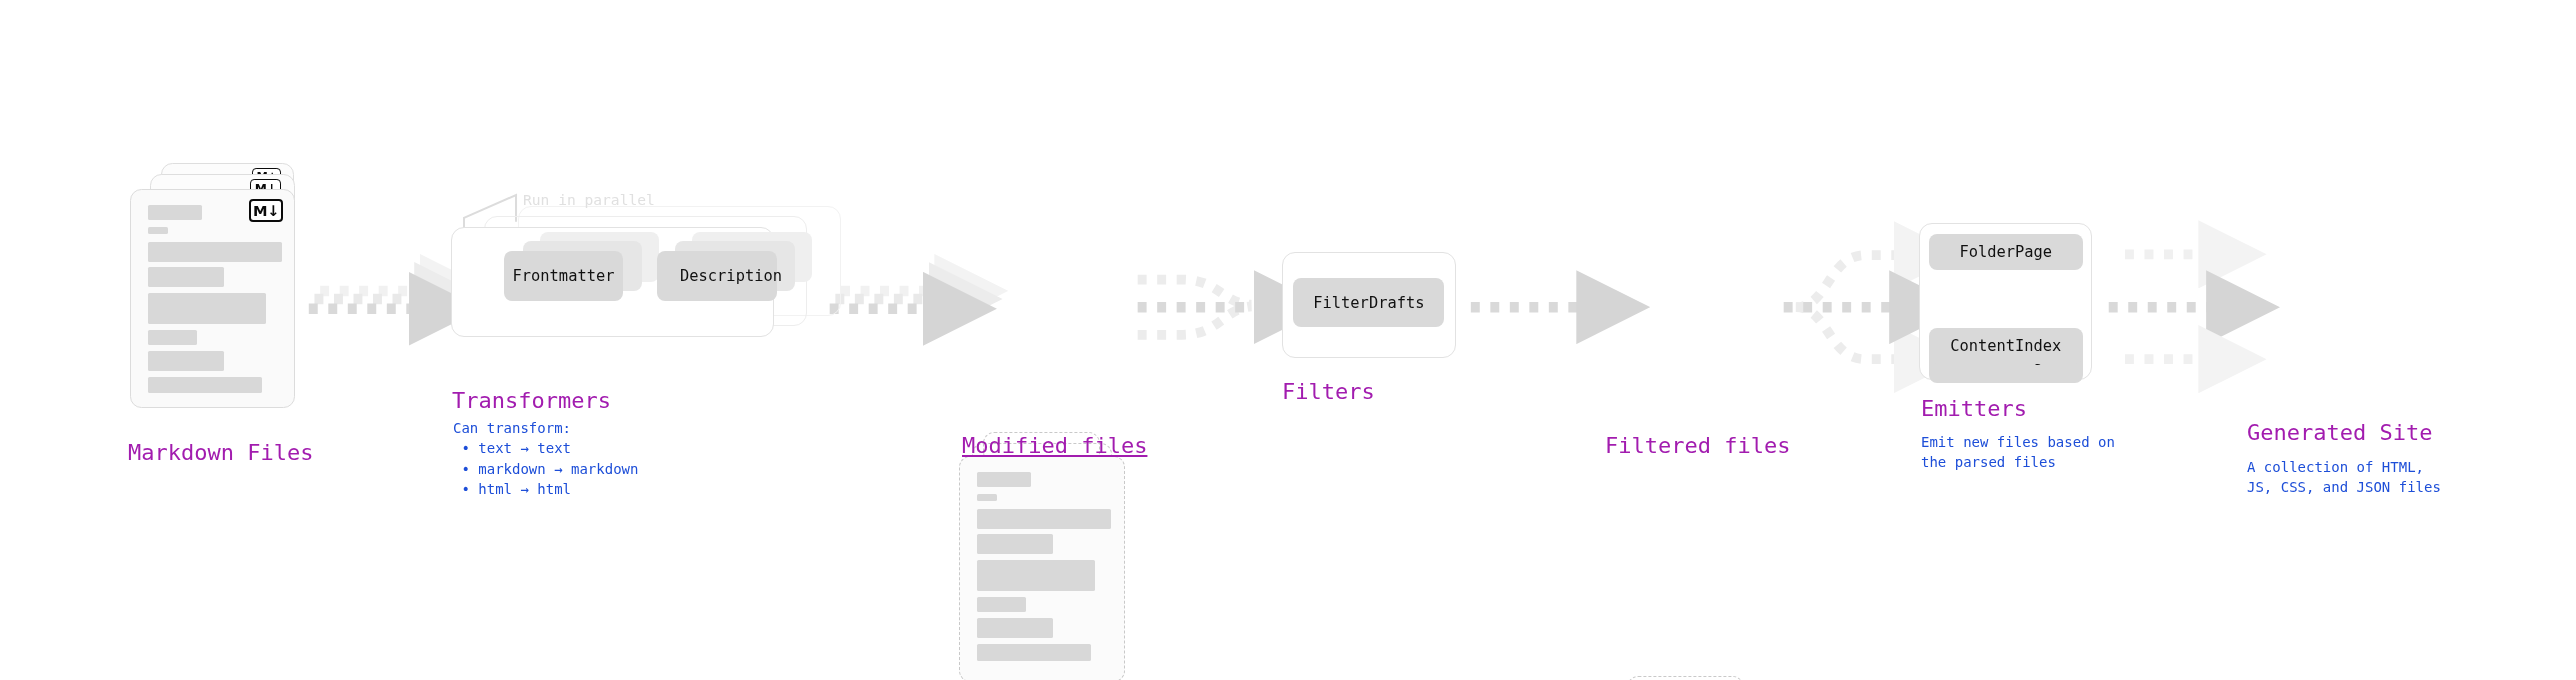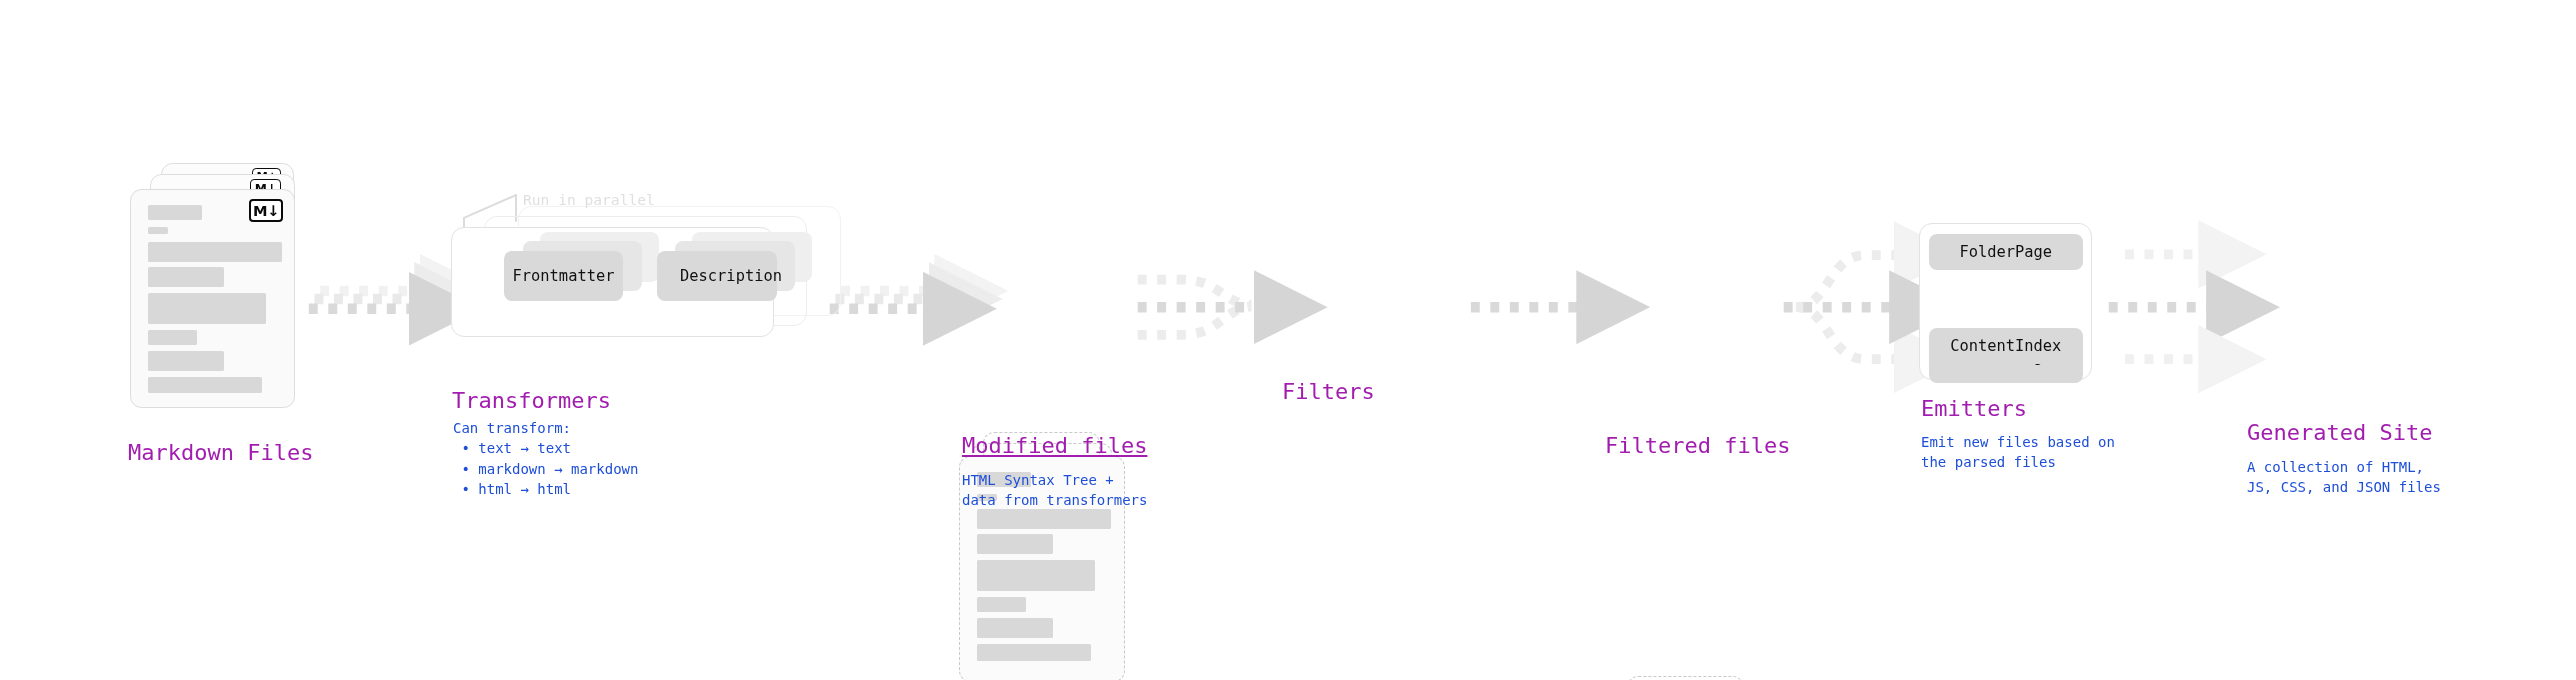--- a/index.html
+++ b/index.html
@@ -235,23 +235,27 @@
       <div class="skel" style="left:17px; top:52px;  width:134px; height:19.5px;"></div>
       <div class="skel" style="left:17px; top:77px;  width:76px;  height:19.5px;"></div>
       <div class="skel" style="left:17px; top:103px; width:118px; height:31px;"></div>
       <div class="skel" style="left:17px; top:140px; width:49px;  height:14.6px;"></div>
       <div class="skel" style="left:17px; top:161px; width:76px;  height:19.5px;"></div>
       <div class="skel" style="left:17px; top:187px; width:114px; height:16.3px;"></div>
     </div>
   </div>
 
   <div class="title" style="left:962px; top:433px;text-decoration:underline;">Modified files</div>
-  <div class="caption" style="left:962px; top:470px;">HTML Syntax Tree +
-data from transformers</div>
-
+
+  <div class="node" style="left:1282px; top:252px; width:187px; height:114px;">
+    <div class="group-box" style="left:0px; top:0px; width:174px; height:106px;"></div>
+    <div class="chip" style="left:11.4px; top:26px; width:151px; height:49px;">
+      <span>FilterDrafts</span>
+    </div>
+  </div>
 
   <div class="title" style="left:1282px; top:379px;">Filters</div>
 
   <div class="node card-stack" style="left:1603px; top:172px; width:187px; height:244px;">
     <div class="card dashed ghost2" style="left:24.4px; top:0px;  width:117px; height:31px;"></div>
 
   </div>
 
   <div class="title" style="left:1605px; top:433px;">Filtered files</div>
 

